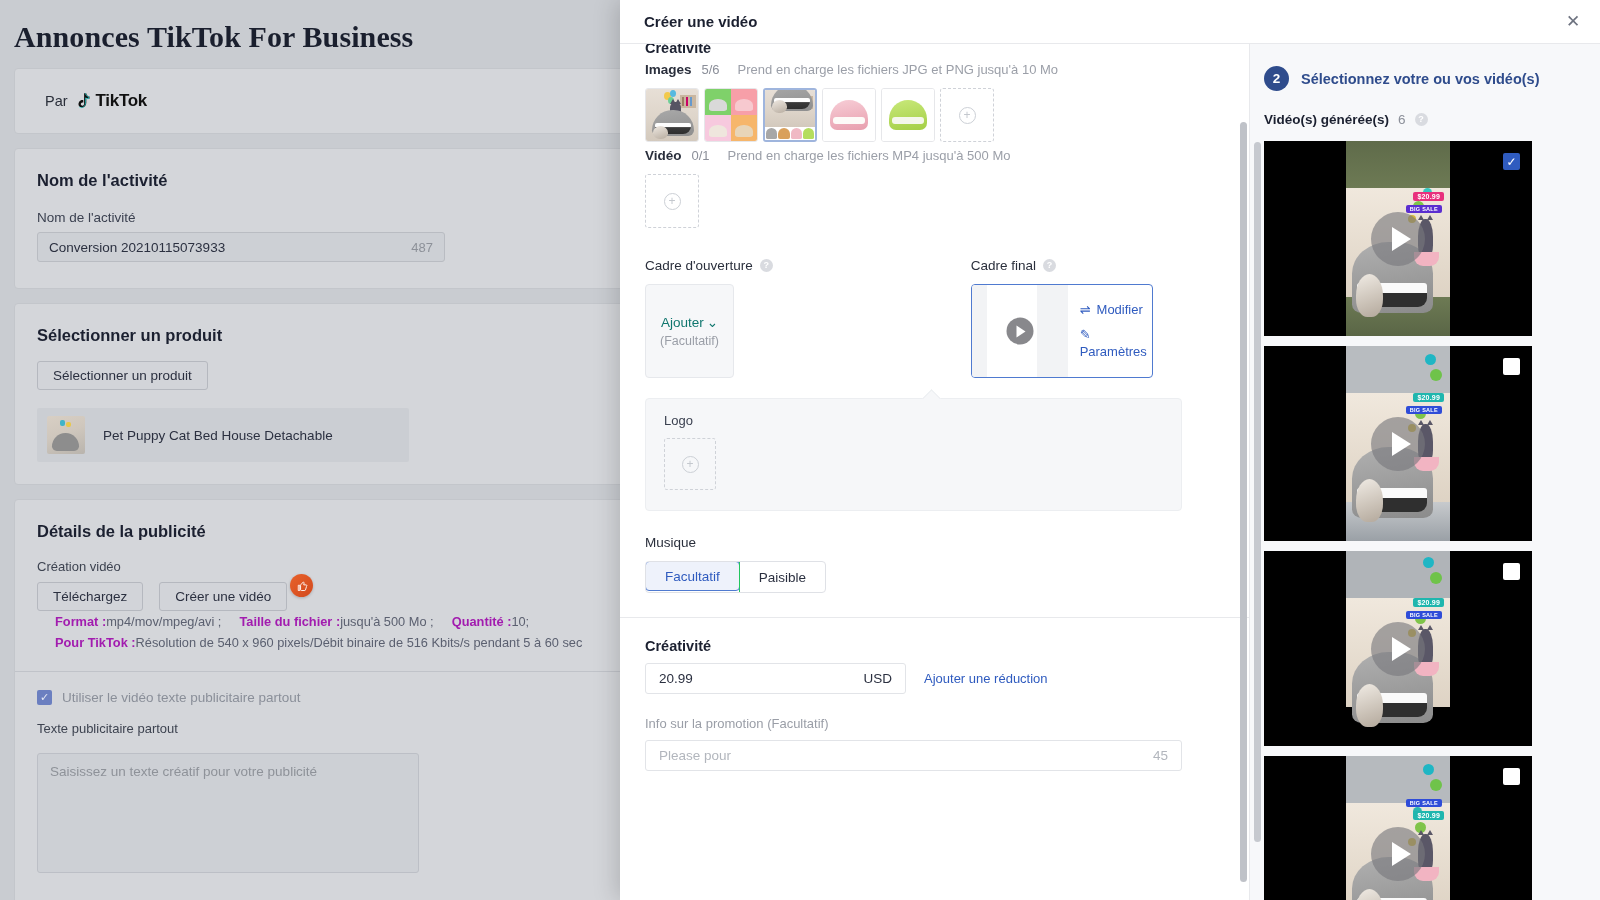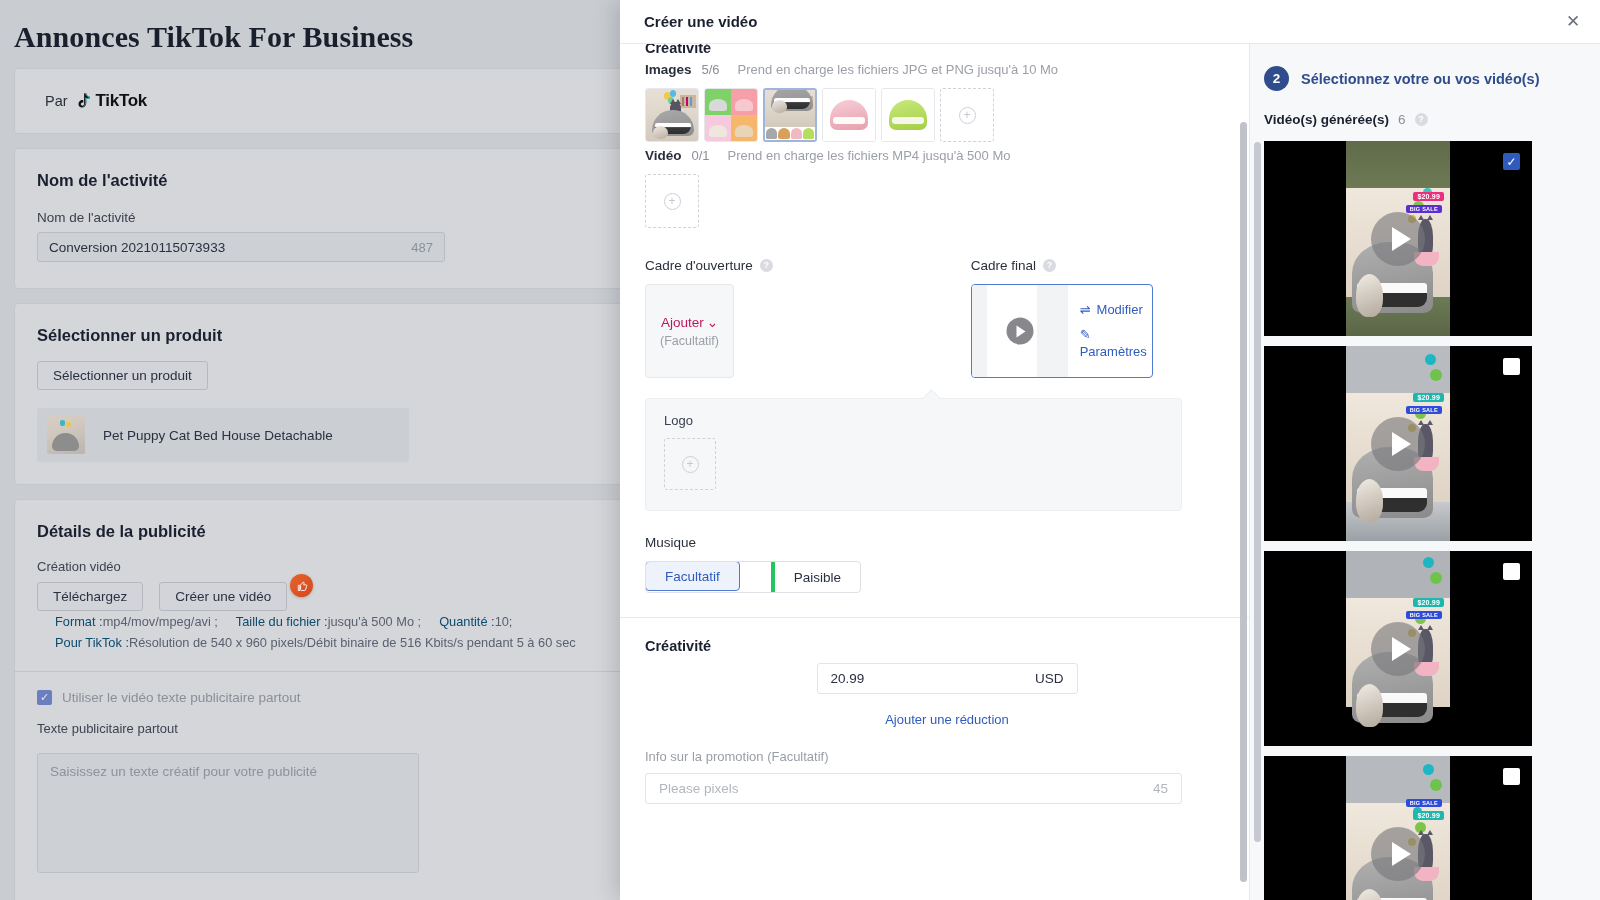--- a/index.html
+++ b/index.html
@@ -95,21 +95,21 @@
     display: flex; align-items: center; justify-content: center;
     margin-left: -13px; margin-top: -8px;
     color: #fff; font-size: 13px;
     box-shadow: 0 1px 3px rgba(0,0,0,.2);
   }
   .spec-line {
     font-size: 12.8px; color: #5b6070;
     padding-left: 22px; line-height: 21px; white-space: nowrap;
   }
   .spec-line:first-of-type { padding-top: 14px; }
-  .spec-line b { color: #0c4a6e; font-weight: 400; padding-left: 18px; }
+  .spec-line b { color: #a21caf; font-weight: 700; padding-left: 18px; }
   .divider-h { height: 1px; background: #c0c3c9; margin-top: 18px; }
   .chk-row { display: flex; align-items: center; gap: 10px; padding: 18px 0 0 22px; }
   .chk-box {
     width: 15px; height: 15px; border-radius: 2px;
     background: #6b7fc0; display: flex; align-items: center; justify-content: center;
     color: #e4e8f4; font-size: 11px; line-height: 1;
   }
   .chk-label { font-size: 13.5px; color: #8a8f99; }
   .ta-box {
     margin: 9px 0 0 22px;
@@ -242,21 +242,21 @@
     width:13px;height:13px;border-radius:50%;background:#d9dbe0;color:#fff;
     font-size:9px; display:flex;align-items:center;justify-content:center; line-height:1;
     font-weight:700;
   }
   .add-box {
     margin-top: 11px;
     width: 89px; height: 94px;
     background: #f6f7f9; border: 1px solid #e6e8ec; border-radius: 4px;
     display:flex;flex-direction:column;align-items:center;justify-content:center;gap:4px;
   }
-  .add-box .a1 { color:#be185d; font-size:13.5px; display:flex;align-items:center;gap:3px;}
+  .add-box .a1 { color:#0f766e; font-size:13.5px; display:flex;align-items:center;gap:3px;}
   .add-box .a2 { color:#9a9ea7; font-size:12.5px; }
 
   .final-box {
     margin-top: 11px;
     width: 182px; height: 94px;
     border: 1px solid #4f7ad0; border-radius: 4px;
     display:flex; overflow:hidden; background:#fff;
     position:relative;
   }
   .final-prev {
@@ -303,26 +303,26 @@
     padding: 9px 13px; font-size:13.5px; color:#2b3040;
   }
 
   .music-lab { font-size:13.5px; color:#2a2f3c; margin-top: 24px; }
   .seg {
     margin-top: 11px; display:inline-flex;
     border:1px solid #dfe1e6; border-radius:4px; overflow:hidden; background:#fff;
   }
   .seg div { padding: 0 19px; height:30px; display:flex;align-items:center; font-size:13.5px; color:#2b3040; }
   .seg div.on { background:#eef2fb; color:#2f5bbf; border:1px solid #4f7ad0; border-radius:4px; margin:-1px; }
-  .seg div + div { border-left:4px solid #22c55e;margin-left:32px; }
+  .seg div + div { border-left:1px solid #22c55e; }
 
   .sec-sep { height:1px; background:#e8e9ec; margin: 24px 0 0 -25px; width: 630px; }
 
   .price-lab { font-size:13px; color:#3b4150; margin-top: 18px; }
-  .price-row { display:flex; align-items:center; gap:18px; margin-top:9px;flex-direction:column; }
+  .price-row { display:flex; align-items:center; gap:18px; margin-top:9px; }
   .price-field {
     width: 261px; height: 31px; border:1px solid #e2e4e8; border-radius:3px;
     display:flex;align-items:center;justify-content:space-between;padding:0 13px;
     font-size:13.5px;color:#2b3040; background:#fff;
   }
   .price-field .cur { color:#2b3040; }
   .link-blue { color:#2f5bbf; font-size:13px; }
   .promo-lab { font-size:13px; color:#3b4150; margin-top: 22px; }
   .promo-lab span { color:#9a9ea7; }
   .promo-field {
@@ -670,21 +670,21 @@
             <span>20.99</span>
             <span class="cur">USD</span>
           </div>
           <div class="link-blue">Ajouter une réduction</div>
         </div>
         <div class="promo-lab">
           <span>Info sur la promotion</span>
           <span>(Facultatif)</span>
         </div>
         <div class="promo-field">
-          <span>Please pixels</span>
+          <span>Please pour</span>
           <span class="cnt">45</span>
         </div>
 
         <div style="height:40px;"></div>
       </div>
       <div class="m-scrollbar"></div>
     </div>
 
     <div class="mcol-right">
       <div class="r-scrollbar"></div>

